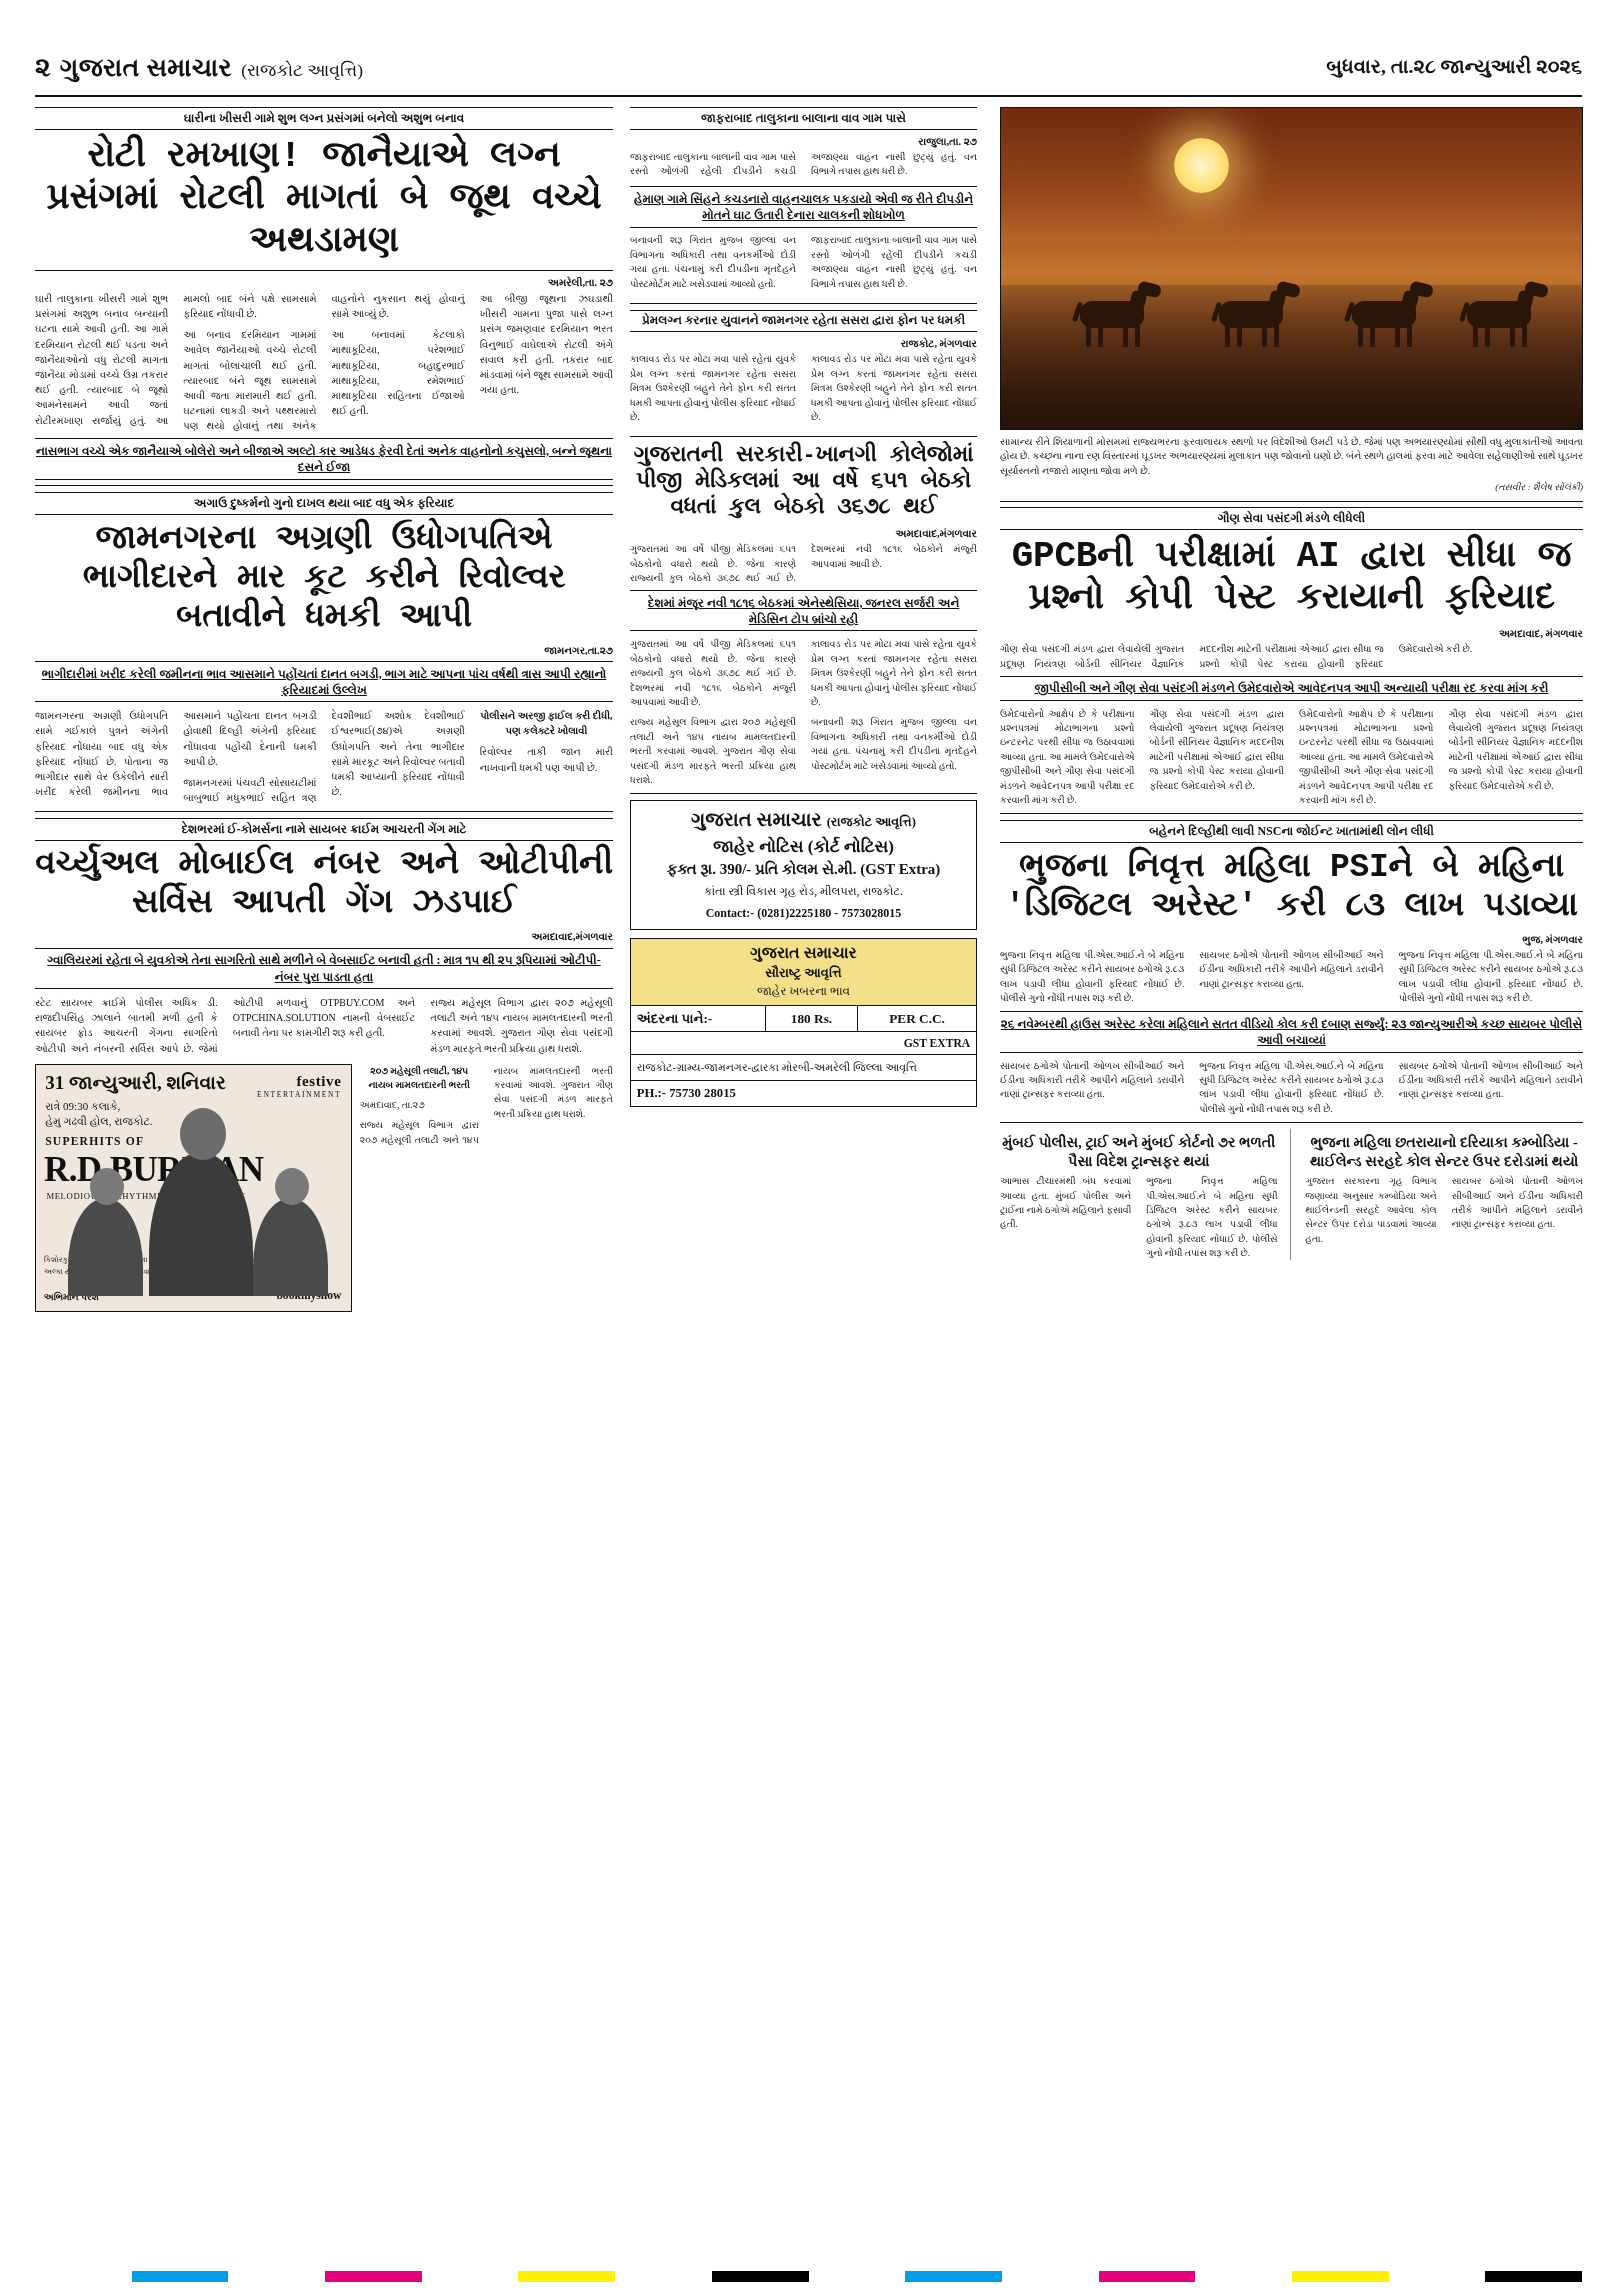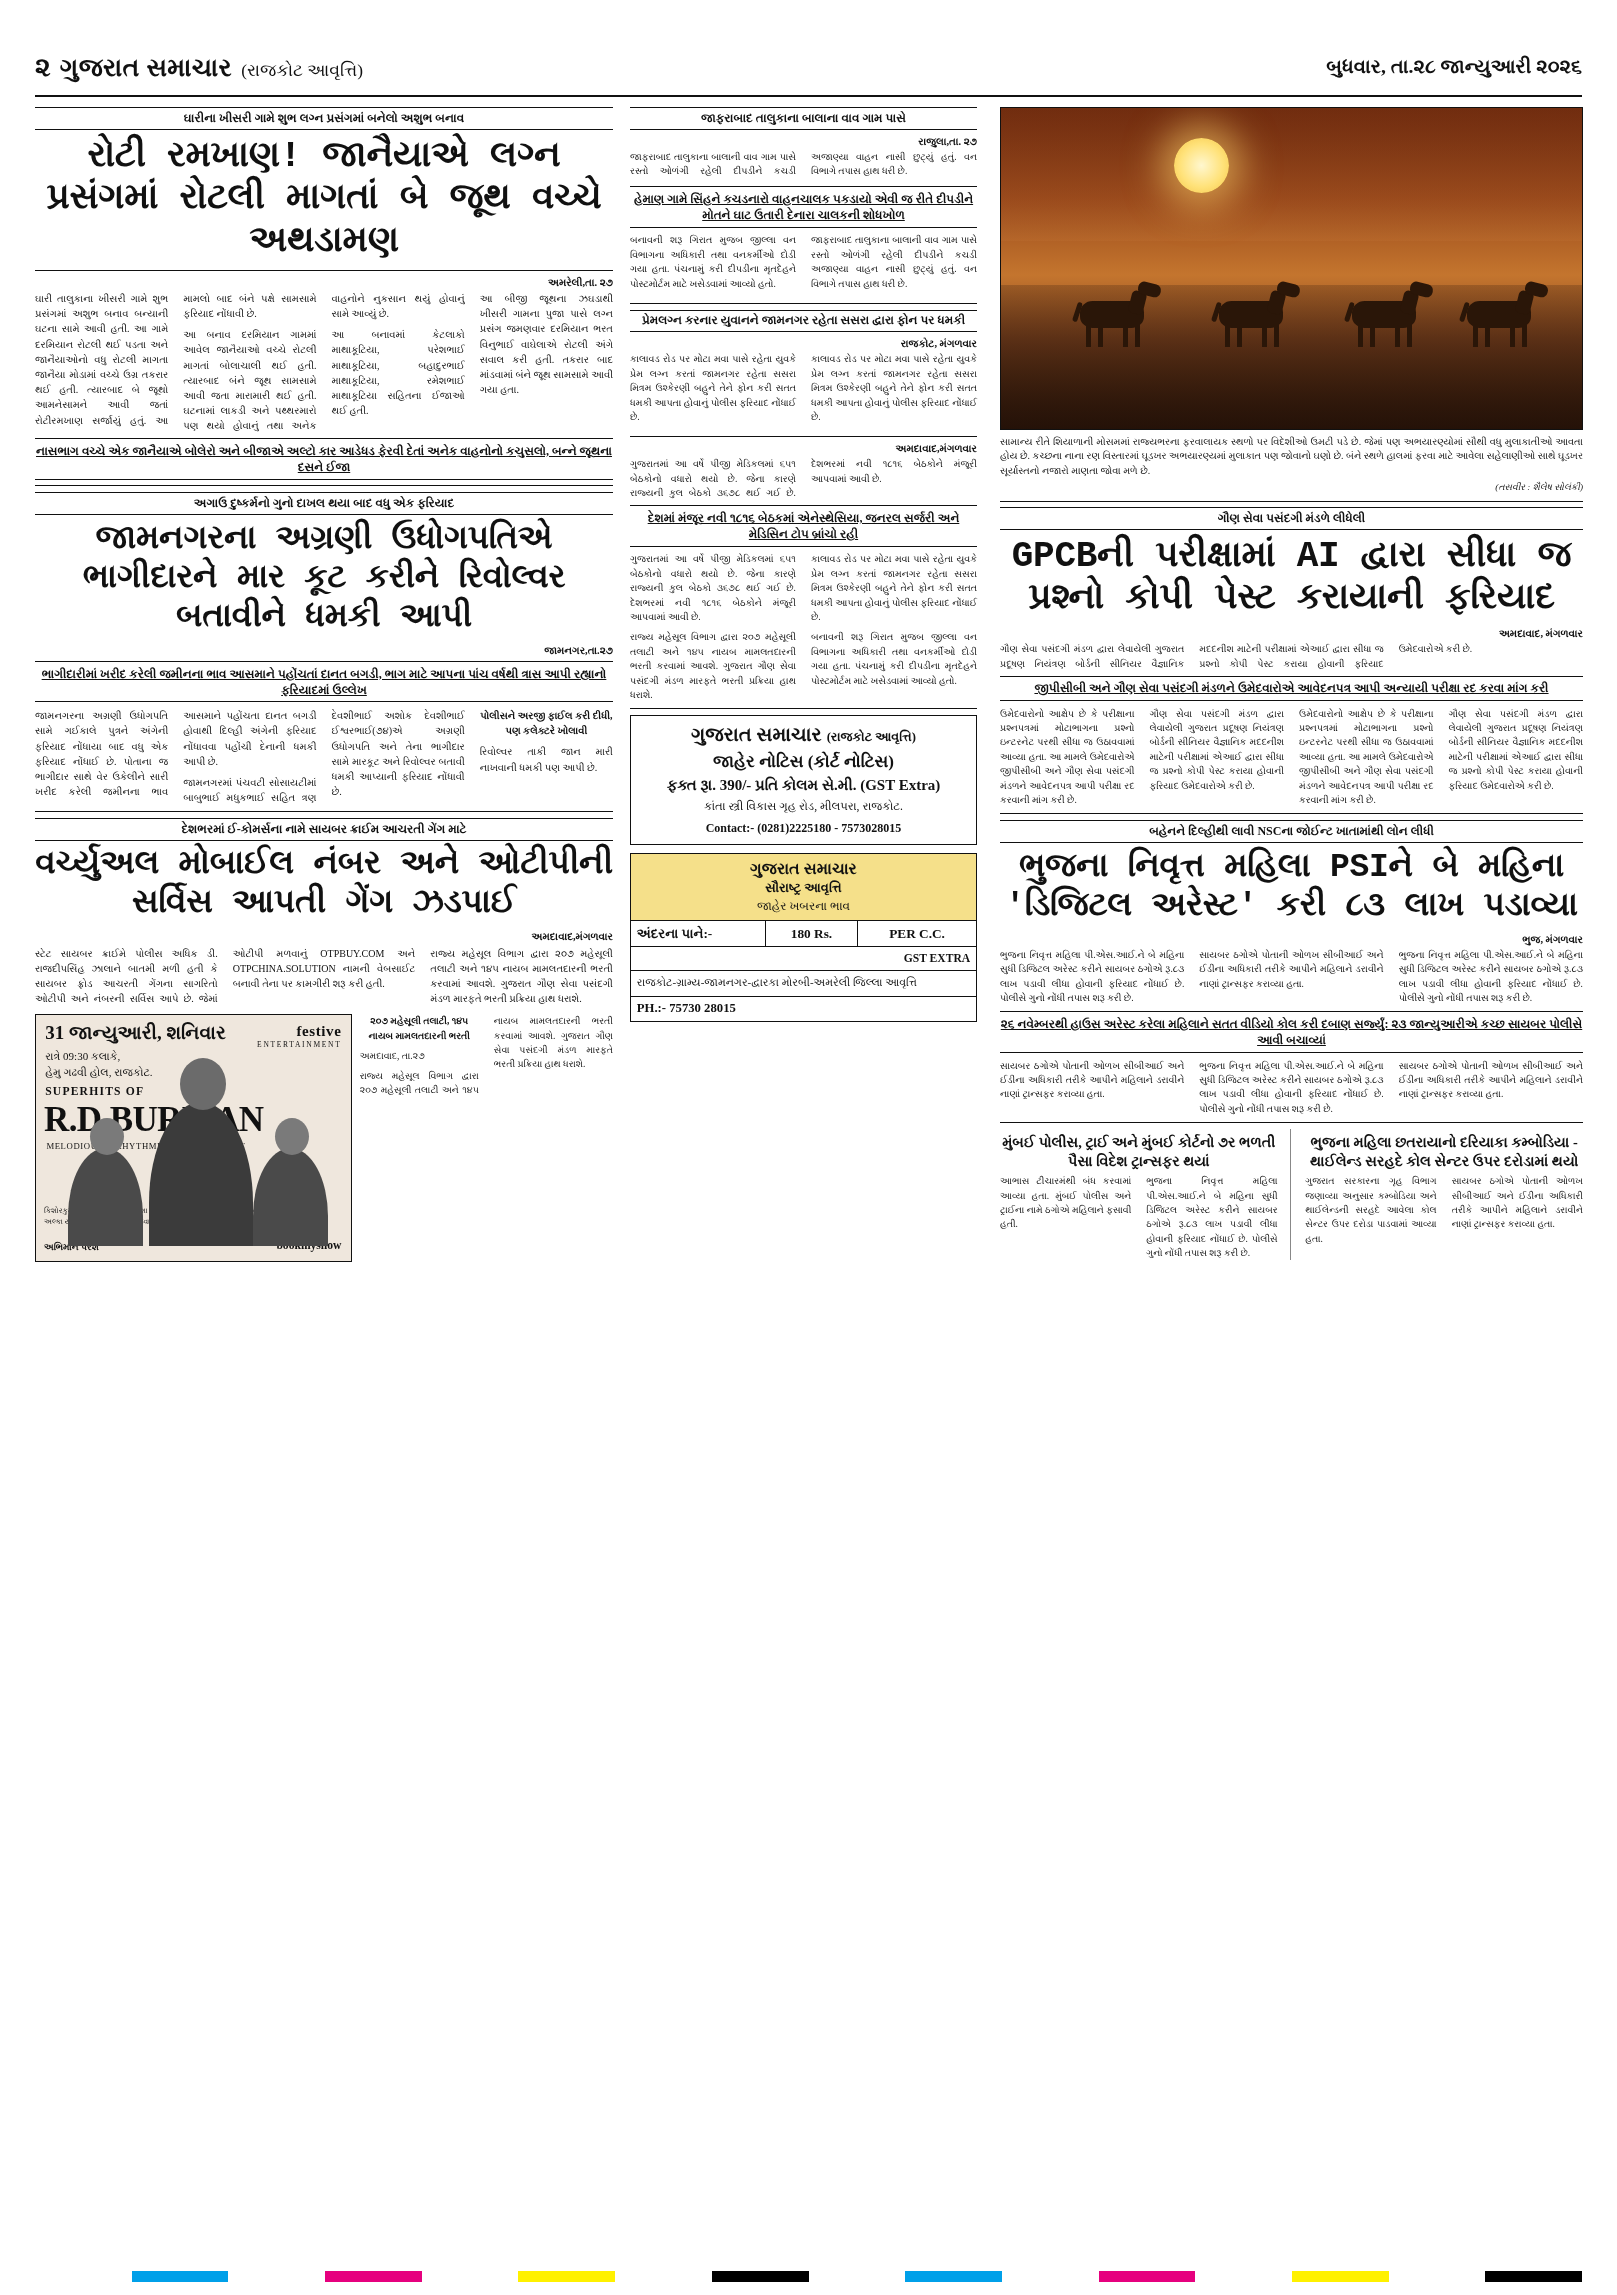--- a/index.html
+++ b/index.html
@@ -232,20 +232,21 @@
           <p>રિવોલ્વર તાકી જાન મારી નાખવાની ધમકી પણ આપી છે.</p>
         </div>
       </div>
 
       <div class="rule"></div>
 
       <div>
         <div class="kicker">દેશભરમાં ઈ-કોમર્સના નામે સાયબર ક્રાઈમ આચરતી ગેંગ માટે</div>
         <div class="headline">વર્ચ્યુઅલ મોબાઈલ નંબર અને ઓટીપીની સર્વિસ આપતી ગેંગ ઝડપાઈ</div>
         <div class="byline">અમદાવાદ,મંગળવાર</div>
+        <div class="deck">ગ્વાલિયરમાં રહેતા બે યુવકોએ તેના સાગરિતો સાથે મળીને બે વેબસાઈટ બનાવી હતી : માત્ર ૧૫ થી ૨૫ રૂપિયામાં ઓટીપી-નંબર પુરા પાડતા હતા</div>
         <div class="body-cols cols-3">
           <p>સ્ટેટ સાયબર ક્રાઈમે પોલીસ અધિક ડી. રાજદીપસિંહ ઝાલાને બાતમી મળી હતી કે સાયબર ફ્રોડ આચરતી ગેંગના સાગરિતો ઓટીપી અને નંબરની સર્વિસ આપે છે. જેમાં ઓટીપી મળવાનું OTPBUY.COM અને OTPCHINA.SOLUTION નામની વેબસાઈટ બનાવી તેના પર કામગીરી શરૂ કરી હતી.</p>
           <p></p>
           <p>રાજ્ય મહેસૂલ વિભાગ દ્વારા ૨૦૭ મહેસૂલી તલાટી અને ૧૪૫ નાયબ મામલતદારની ભરતી કરવામાં આવશે. ગુજરાત ગૌણ સેવા પસંદગી મંડળ મારફતે ભરતી પ્રક્રિયા હાથ ધરાશે.</p>
         </div>
       </div>
 
       <div style="margin-top:8px; display:flex; gap:8px;">
         <div style="flex:1.25;">
           <div class="concert">
@@ -305,20 +306,21 @@
         <div class="byline">રાજકોટ, મંગળવાર</div>
         <div class="body-cols cols-2" style="font-size:9.5px">
           <p>કાલાવડ રોડ પર મોટા મવા પાસે રહેતા યુવકે પ્રેમ લગ્ન કરતાં જામનગર રહેતા સસરા મિત્રમ ઉશ્કેરણી બહુને તેને ફોન કરી સતત ધમકી આપતા હોવાનું પોલીસ ફરિયાદ નોંધાઈ છે.</p>
           <p>કાલાવડ રોડ પર મોટા મવા પાસે રહેતા યુવકે પ્રેમ લગ્ન કરતાં જામનગર રહેતા સસરા મિત્રમ ઉશ્કેરણી બહુને તેને ફોન કરી સતત ધમકી આપતા હોવાનું પોલીસ ફરિયાદ નોંધાઈ છે.</p>
         </div>
       </div>
 
       <div class="rule"></div>
 
       <div>
+        <div class="headline xs">ગુજરાતની સરકારી-ખાનગી કોલેજોમાં પીજી મેડિકલમાં આ વર્ષે ૬૫૧ બેઠકો વધતાં કુલ બેઠકો ૩૬૭૮ થઈ</div>
         <div class="byline">અમદાવાદ,મંગળવાર</div>
         <div class="body-cols cols-2" style="font-size:9.5px">
           <p>ગુજરાતમાં આ વર્ષે પીજી મેડિકલમાં ૬૫૧ બેઠકોનો વધારો થયો છે. જેના કારણે રાજ્યની કુલ બેઠકો ૩૬૭૮ થઈ ગઈ છે. દેશભરમાં નવી ૧૮૧૬ બેઠકોને મંજૂરી આપવામાં આવી છે.</p>
         </div>
         <div class="deck">દેશમાં મંજૂર નવી ૧૮૧૬ બેઠકમાં એનેસ્થેસિયા, જનરલ સર્જરી અને મેડિસિન ટોપ બ્રાંચો રહી</div>
         <div class="body-cols cols-2" style="font-size:9.5px">
           <p>ગુજરાતમાં આ વર્ષે પીજી મેડિકલમાં ૬૫૧ બેઠકોનો વધારો થયો છે. જેના કારણે રાજ્યની કુલ બેઠકો ૩૬૭૮ થઈ ગઈ છે. દેશભરમાં નવી ૧૮૧૬ બેઠકોને મંજૂરી આપવામાં આવી છે.</p>
           <p>રાજ્ય મહેસૂલ વિભાગ દ્વારા ૨૦૭ મહેસૂલી તલાટી અને ૧૪૫ નાયબ મામલતદારની ભરતી કરવામાં આવશે. ગુજરાત ગૌણ સેવા પસંદગી મંડળ મારફતે ભરતી પ્રક્રિયા હાથ ધરાશે.</p>
           <p>કાલાવડ રોડ પર મોટા મવા પાસે રહેતા યુવકે પ્રેમ લગ્ન કરતાં જામનગર રહેતા સસરા મિત્રમ ઉશ્કેરણી બહુને તેને ફોન કરી સતત ધમકી આપતા હોવાનું પોલીસ ફરિયાદ નોંધાઈ છે.</p>
           <p>બનાવની શરૂ ગિરાત મુજબ જીલ્લા વન વિભાગના અધિકારી તથા વનકર્મીઓ દોડી ગયા હતા. પંચનામું કરી દીપડીના મૃતદેહને પોસ્ટમોર્ટમ માટે ખસેડવામાં આવ્યો હતો.</p>

